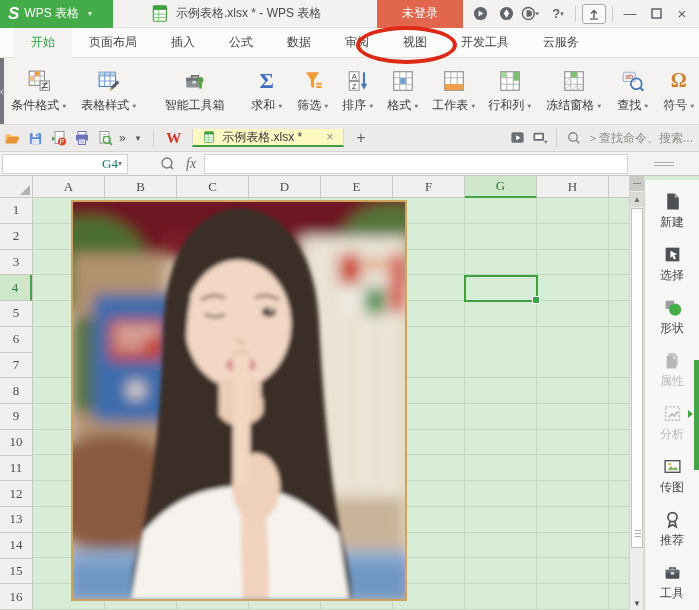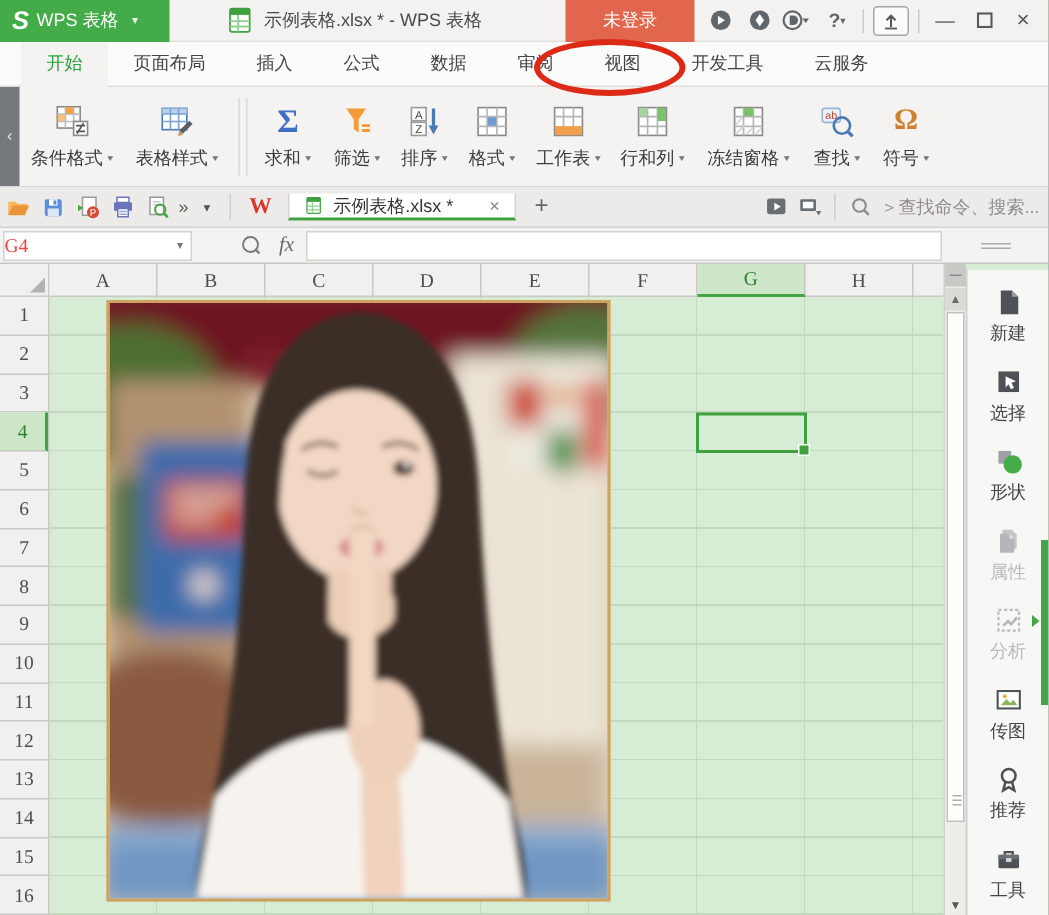--- a/index.html
+++ b/index.html
@@ -52,33 +52,33 @@
 
   
   .quickbar { position:absolute; left:0; top:125px; width:699px; height:27px; background:#edebe9;
               border-bottom:1px solid #d6d4d1; display:flex; align-items:center; }
   .qic { width:21px; height:22px; display:flex; align-items:center; justify-content:center; margin-left:2px; }
   .qmore { color:#555; font-size:12px; letter-spacing:-2px; padding:0 4px; }
   .qsep { width:1px; height:18px; background:#d2d0cd; margin:0 5px; }
   .qcaret { color:#555; font-size:9px; padding:0 8px; }
   .wps-w { color:#d9352a; font-weight:bold; font-size:15px; font-family:"Liberation Serif",serif; padding:0 7px; }
   .doctab { height:18px; margin-left:4px; display:flex; align-items:center; gap:6px; padding:0 10px;
-            background:#ffffff; border-left:1px solid #d6d4d1; border-right:1px solid #d6d4d1;
+            background:#fef9c3; border-left:1px solid #d6d4d1; border-right:1px solid #d6d4d1;
             border-bottom:2px solid #3fa03f; color:#333; }
   .doctab .close { color:#8a8a8a; font-size:12px; margin-left:18px; }
   .newtab { color:#666; font-size:16px; padding:0 12px; }
   .q-right { margin-left:auto; display:flex; align-items:center; }
   .searchtxt { color:#8f8d8a; font-size:12px; padding:0 6px 0 2px; white-space:nowrap; }
 
   
   .formulabar { position:absolute; left:0; top:152px; width:699px; height:24px; background:#f4f3f1;
                 border-bottom:1px solid #c9c7c4; display:flex; align-items:center; }
   .namebox { width:126px; height:20px; margin-left:2px; background:#fff; border:1px solid #d4d2cf;
              display:flex; align-items:center; }
-  .namebox .nv { flex:1; text-align:left; font-family:"Liberation Serif",serif; font-size:13px; color:#ef4444; }
+  .namebox .nv { flex:1; text-align:right; font-family:"Liberation Serif",serif; font-size:13px; color:#0f766e; }
   .namebox .caret { font-size:8px; color:#777; padding-right:5px; }
   .fbic { width:22px; height:20px; display:flex; align-items:center; justify-content:center; }
   .fx { font-family:"Liberation Serif",serif; font-style:italic; font-size:14px; color:#6a6a6a; padding:0 8px; }
   .finput { width:424px; height:20px; background:#fff; border:1px solid #d4d2cf; }
   .fhandle { flex:1; display:flex; flex-direction:column; align-items:center; gap:2px; }
   .fhandle i { display:block; width:20px; height:1px; background:#aeacaa; }
 
   
   .sheet { position:absolute; left:0; top:176px; width:699px; height:434px; background:#d7ecd5; }
   .corner { position:absolute; left:0; top:0; width:33px; height:22px; background:#f1f0ee;
@@ -237,20 +237,37 @@
             </svg>
         </span>
         <span class="rlabel">
             <span>表格样式</span>
             <span class="caret">▾</span>
           </span>
       </div>
     </div>
     <div class="rdiv"></div>
 
+    <div class="rgroup">
+      <div class="rbtn" style="width:82px;">
+        <span class="icw">
+          <svg class="ric" viewBox="0 0 22 22">
+              <path d="M8 8.5V6.2h6v2.3" fill="none" stroke="#6d7277" stroke-width="1.6"></path>
+              <rect x="3" y="8" width="14" height="9" rx="1" fill="#8a8f94"></rect>
+              <rect x="3" y="8" width="14" height="3" fill="#6d7277"></rect>
+              <rect x="8.5" y="10.8" width="3.4" height="2.6" fill="#d7d9da"></rect>
+              <path d="M16 11.5v6.5" stroke="#57a83d" stroke-width="2.4"></path>
+              <circle cx="16" cy="10.2" r="2" fill="none" stroke="#57a83d" stroke-width="1.6"></circle>
+            </svg>
+        </span>
+        <span class="rlabel">
+            <span>智能工具箱</span>
+          </span>
+      </div>
+    </div>
     <div class="rdiv"></div>
 
     <div class="rgroup">
       <div class="rbtn" style="width:46px;">
         <span class="icw glyph-sum">Σ</span>
         <span class="rlabel">
             <span>求和</span>
             <span class="caret">▾</span>
           </span>
       </div>

